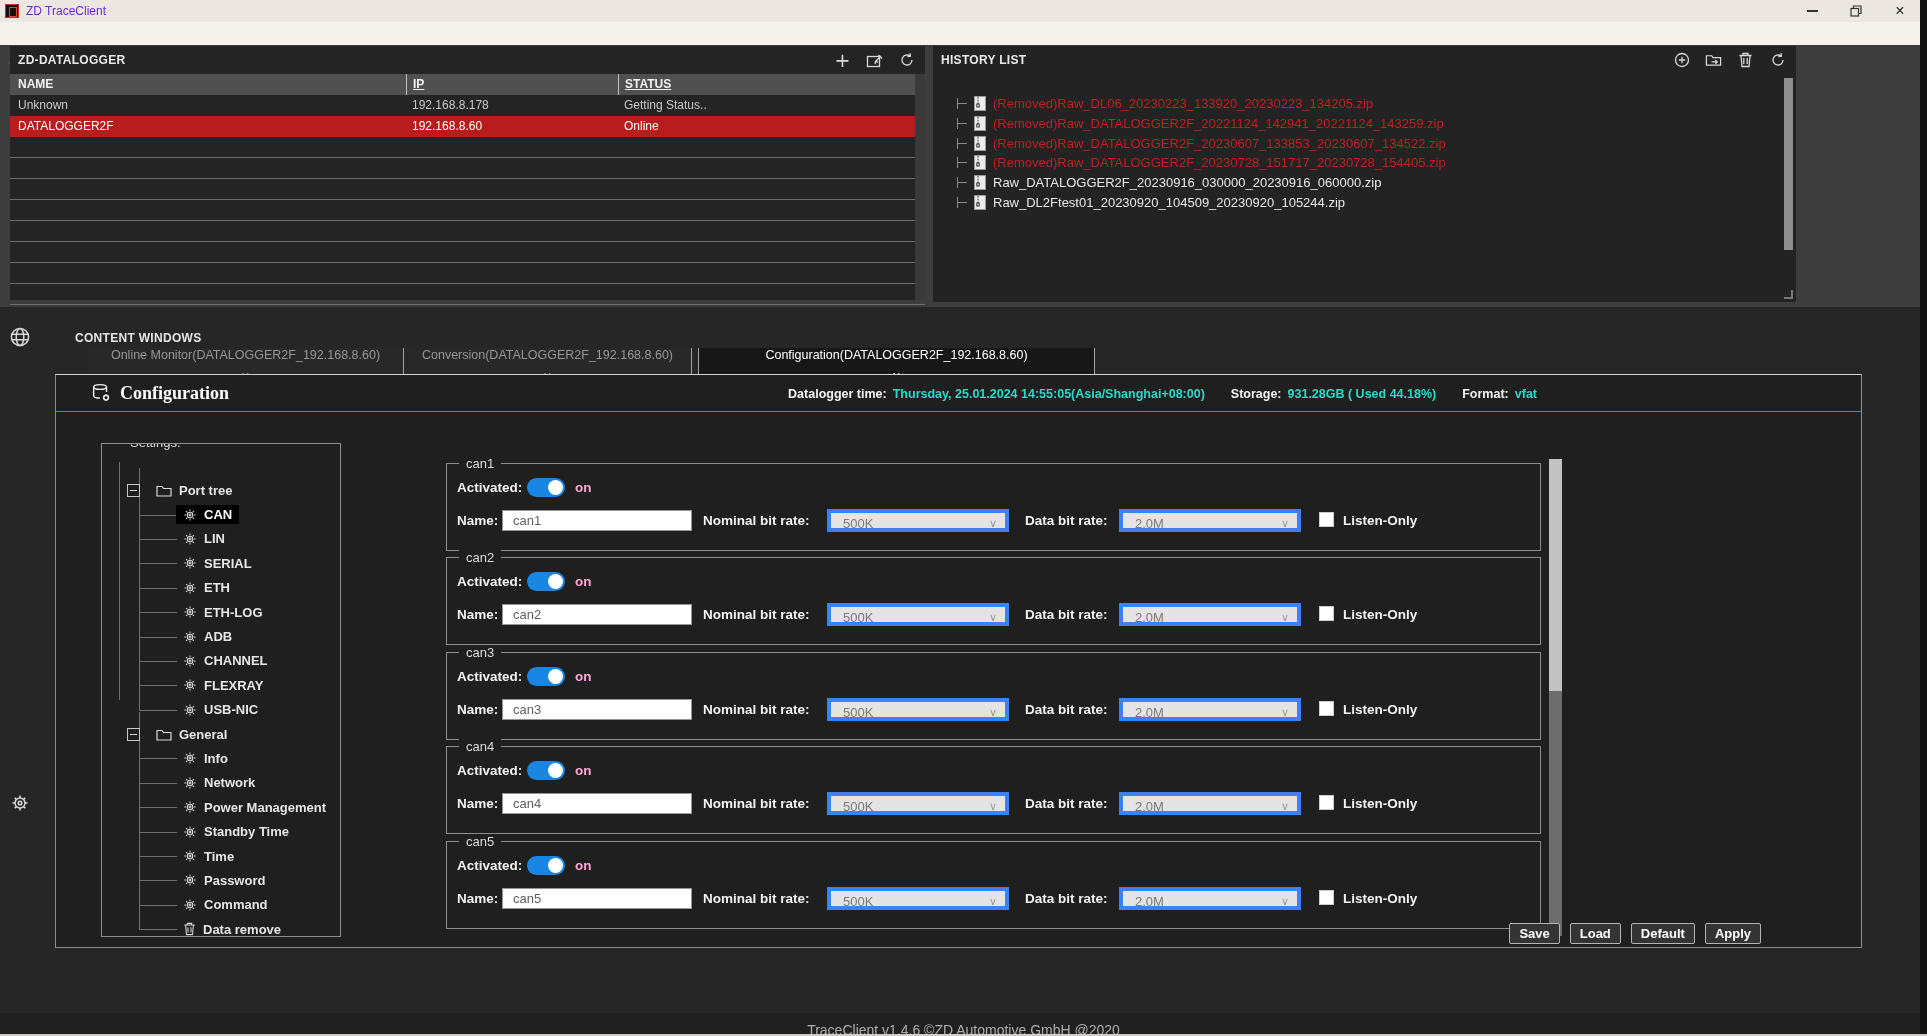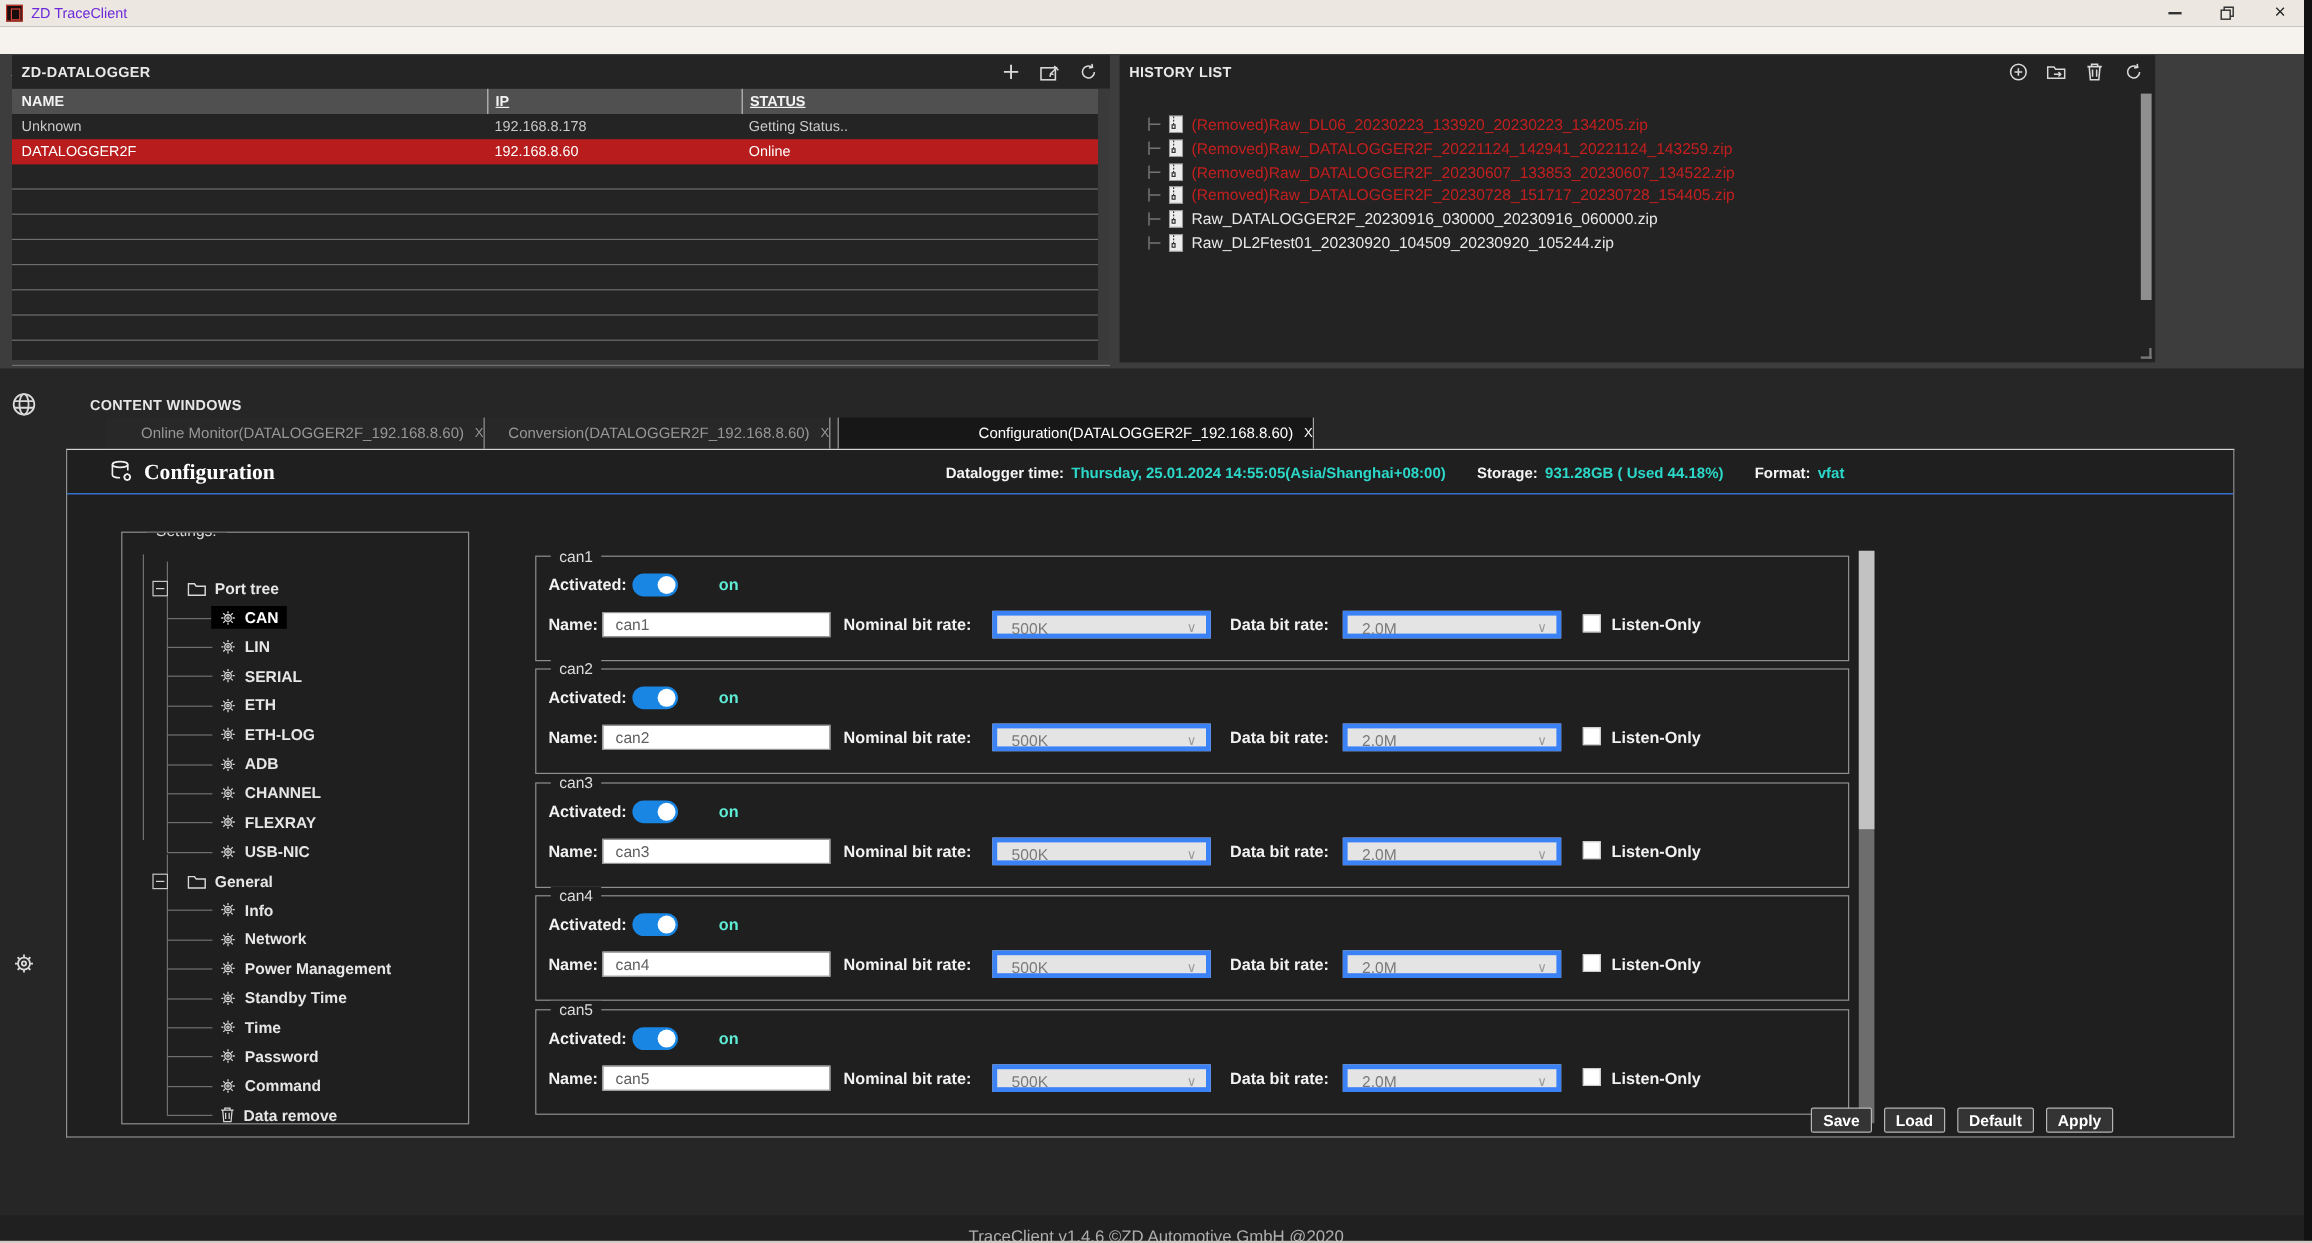--- a/index.html
+++ b/index.html
@@ -55,40 +55,40 @@
   .branch-icon { width:10px; height:11px; border-left:1px solid #8a8a8a; position:relative; flex:0 0 10px; }
   .branch-icon::after { content:""; position:absolute; left:0; top:5px; width:9px; height:1px; background:#8a8a8a; }
   .hist-label { font-size:13px; color:#e8e8e8; white-space:nowrap; }
   .hist-item.removed .hist-label { color:#c41f1f; }
   .hist-scroll { position:absolute; right:3px; top:32px; width:9px; height:172px; background:#8f8f8f; }
   .hist-grip { position:absolute; right:3px; bottom:3px; width:9px; height:9px; border-right:2px solid #787878; border-bottom:2px solid #787878; }
 
   
   .content-label { position:absolute; left:75px; top:331px; font-size:12px; font-weight:bold; color:#e6e6e6; letter-spacing:.3px; }
   .tabbar { position:absolute; left:88px; top:348px; height:26px; display:flex; }
-  .tab { position:relative; height:26px; display:flex; align-items:center; justify-content:flex-end; gap:9px; border-right:1px solid #a3a3a3; background:#282828; }
+  .tab { position:relative; height:26px; display:flex; align-items:center; justify-content:flex-start; gap:9px; border-right:1px solid #a3a3a3; background:#282828;flex-direction:column; }
   .tab:nth-child(1){ width:316px; } .tab:nth-child(2){ width:288px; }
   .tab:nth-child(3){ width:397px; margin-left:6px; border-left:1px solid #a3a3a3; }
   .tab-label { font-size:12.5px; color:#979797; white-space:nowrap; }
   .tab-close { font-size:11px; color:#979797; }
   .tab.active { background:#171717; }
   .tab.active .tab-label, .tab.active .tab-close { color:#ffffff; }
 
   .config-window { position:absolute; left:55px; top:374px; width:1807px; height:574px; background:#1f1f1f;
                    border:1px solid #8f8f8f; border-top:1px solid #d5d5d5; }
   .cfg-header { position:absolute; left:0; top:0; width:100%; height:37px; border-bottom:1px solid #3b82f6; }
   .cfg-title-icon { position:absolute; left:34px; top:7px; }
   .cfg-title { position:absolute; left:64px; top:0; line-height:37px; font-family:"Liberation Serif", serif; font-size:18px; font-weight:bold; color:#ffffff; }
   .cfg-info { position:absolute; right:324px; top:0; height:37px; display:flex; align-items:center; gap:26px; }
   .info-pair { display:flex; gap:6px; white-space:nowrap; }
   .info-label { font-size:12.5px; font-weight:bold; color:#f5f5f5; }
   .info-value { font-size:12.5px; font-weight:bold; color:#2bd8c9; }
 
   
-  .settings-box { position:absolute; left:45px; top:68px; width:290px; height:494px; border:1px solid #8f8f8f; overflow:hidden; }
+  .settings-box { position:absolute; left:45px; top:68px; width:240px; height:494px; border:1px solid #8f8f8f; overflow:hidden; }
   .settings-legend { position:absolute; left:20px; top:-9px; background:#1f1f1f; padding:0 8px; font-size:13px; color:#dcdcdc; z-index:2; }
   .tree { position:absolute; left:0; top:34px; right:2px; bottom:0; }
   .tree-row { position:relative; height:24.4px; display:flex; align-items:center; }
   .tree-row.lvl0 { padding-left:25px; }
   .tree-row.lvl1 { padding-left:74px; }
   .tree-row.lvl1::before { content:""; position:absolute; left:37px; top:50%; width:38px; height:1px; background:#6f6f6f; }
   .t-expander { width:13px; height:13px; border:1px solid #c9c9c9; background:#1f1f1f; position:relative; margin-right:9px; flex:0 0 13px; z-index:1; }
   .t-expander::after { content:""; position:absolute; left:2px; top:5px; width:7px; height:1px; background:#d6d6d6; }
   .t-node { display:flex; align-items:center; gap:7px; padding:2px 7px; position:relative; z-index:1; }
   .tree-row.selected .t-node { background:#000000; }
@@ -105,21 +105,21 @@
   .can-group:nth-child(1){ top:88px; } .can-group:nth-child(2){ top:182px; }
   .can-group:nth-child(3){ top:277px; } .can-group:nth-child(4){ top:371px; }
   .can-group:nth-child(5){ top:466px; }
   .can-legend { position:absolute; left:12px; top:-8px; background:#1f1f1f; padding:0 7px; font-size:13px; color:#dcdcdc; }
   .can-label { position:absolute; font-size:13.5px; font-weight:bold; color:#f2f2f2; white-space:nowrap; }
   .can-rowA { position:absolute; left:0; top:13px; width:100%; height:22px; }
   .can-rowB { position:absolute; left:0; top:45px; width:100%; height:24px; }
   .lbl-activated { left:10px; top:3px; }
   .toggle { position:absolute; left:80px; top:1px; width:38px; height:19px; border-radius:10px; background:#1a86e4; }
   .toggle .knob { position:absolute; right:2px; top:2px; width:15px; height:15px; border-radius:50%; background:#ffffff; }
-  .can-state { position:absolute; left:128px; top:3px; font-size:13.5px; font-weight:bold; color:#5eead4;margin-left:24px; }
+  .can-state { position:absolute; left:128px; top:3px; font-size:13.5px; font-weight:bold; color:#f9a8d4; }
   .lbl-name { left:10px; top:4px; }
   .can-input { position:absolute; left:55px; top:1px; width:190px; height:21px; background:#ffffff; border:1px solid #949494; color:#5f5f5f; font-size:13px; padding-left:10px; font-family:"Liberation Sans", sans-serif; }
   .lbl-nominal { left:256px; top:4px; }
   .dropdown { position:absolute; top:0; width:182px; height:23px; background:#e4e4e4; border:4px solid #3b82f6; }
   .dd-nominal { left:380px; } .dd-data { left:672px; }
   .lbl-data { left:578px; top:4px; }
   .dd-val { position:absolute; left:12px; top:0; line-height:22px; font-size:13px; color:#7a7a7a; }
   .dd-chev { position:absolute; right:8px; top:0; line-height:22px; font-size:11px; color:#9a9a9a; font-family:"DejaVu Sans", sans-serif; }
   .checkbox { position:absolute; left:872px; top:3px; width:15px; height:15px; background:#ffffff; border:1px solid #cccccc; }
   .lbl-listen { left:896px; top:4px; }

